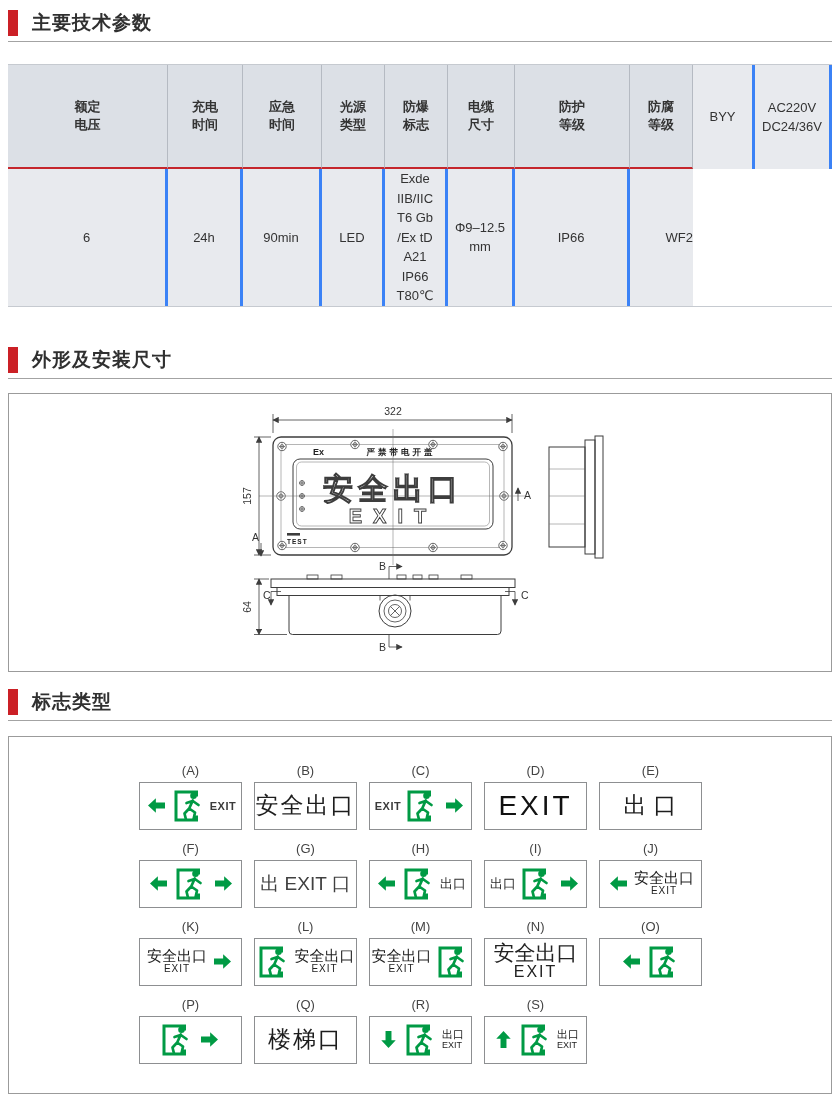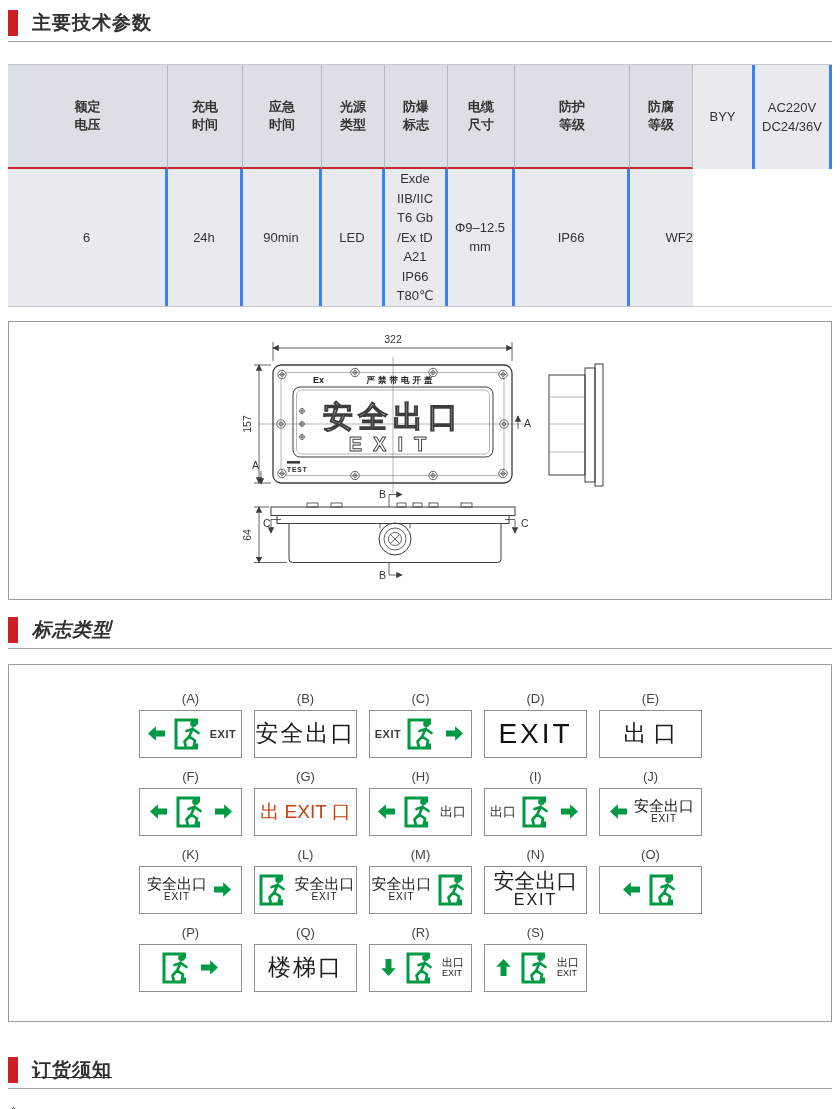--- a/index.html
+++ b/index.html
@@ -35,39 +35,39 @@
   .sign-cell{display:flex;flex-direction:column;align-items:center;}
   .sign-label{font-size:13px;color:#444;margin-bottom:4px;}
   .sign-box{width:103px;height:48px;box-sizing:border-box;border:1.5px solid #8d8f91;background:#fff;display:flex;align-items:center;justify-content:center;gap:4px;}
   .arr{width:23px;height:17px;flex:none;}
   .arr-left{transform:rotate(180deg);}
   .arr-down{transform:rotate(90deg);}
   .arr-up{transform:rotate(-90deg);}
   .man{width:34px;height:34px;flex:none;}
   .t-xs{font-size:11px;font-weight:600;color:#3b3b3b;letter-spacing:.5px;}
   .t-sm{font-size:13px;color:#2c2c2c;}
-  .t-md{font-size:19px;color:#c2410c;}
+  .t-md{font-size:19px;color:#404040;}
   .t-lg{font-size:23px;color:#1d1d1d;letter-spacing:2px;}
   .t-wide{font-size:23px;color:#1d1d1d;letter-spacing:7px;margin-left:6px;}
   .t-xl{font-size:28px;color:#111;letter-spacing:3px;}
   .t2{display:flex;flex-direction:column;align-items:center;line-height:1.05;color:#222;}
   .t2-sm .l1{font-size:15px;}
   .t2-sm .l2{font-size:10px;letter-spacing:1px;}
   .t2-lg .l1{font-size:21px;}
   .t2-lg .l2{font-size:16px;letter-spacing:2px;}
   .t2-xs{align-items:flex-start;}
   .t2-xs .l1{font-size:11px;}
   .t2-xs .l2{font-size:9px;}
 
   
   .order-note{display:flex;align-items:center;margin-top:14px;font-size:14px;font-weight:bold;color:#1d1d1d;}
   .order-note .dmd{margin-right:7px;font-weight:normal;}
 
   .mt-sec2{margin-top:40px;}
-  .mt-sec3{margin-top:17px;font-style:italic;}
+  .mt-sec3{margin-top:17px;}
   .mt-sec4{margin-top:35px;text-decoration:underline;}
   .mt-top{padding-top:10px;}
 </style>
 </head>
 <body>
 
 <div class="page mt-top">
 
   <div class="sec">
     <div class="bar"></div>
@@ -137,20 +137,24 @@
         <div>mm</div>
       </div>
       <div class="td">
         <div>IP66</div>
       </div>
       <div class="td">
         <div>WF2</div>
       </div>
     </div>
 
+  <div class="sec mt-sec2">
+    <div class="bar"></div>
+    <div class="ttl">外形及安装尺寸</div>
+  </div>
 
   <div class="panel panel-draw">
     <svg class="draw-svg" viewBox="0 0 822 275">
       <defs>
         <marker id="ah" viewBox="0 0 10 10" refX="9" refY="5" markerWidth="8" markerHeight="8" orient="auto-start-reverse">
           <path d="M0 0 L10 5 L0 10 z" fill="#3d3d3d"></path>
         </marker>
         <g id="screw">
           <circle r="4.2" fill="#fff" stroke="#3d3d3d" stroke-width=".8"></circle>
           <circle r="1.9" fill="none" stroke="#3d3d3d" stroke-width=".6"></circle>

